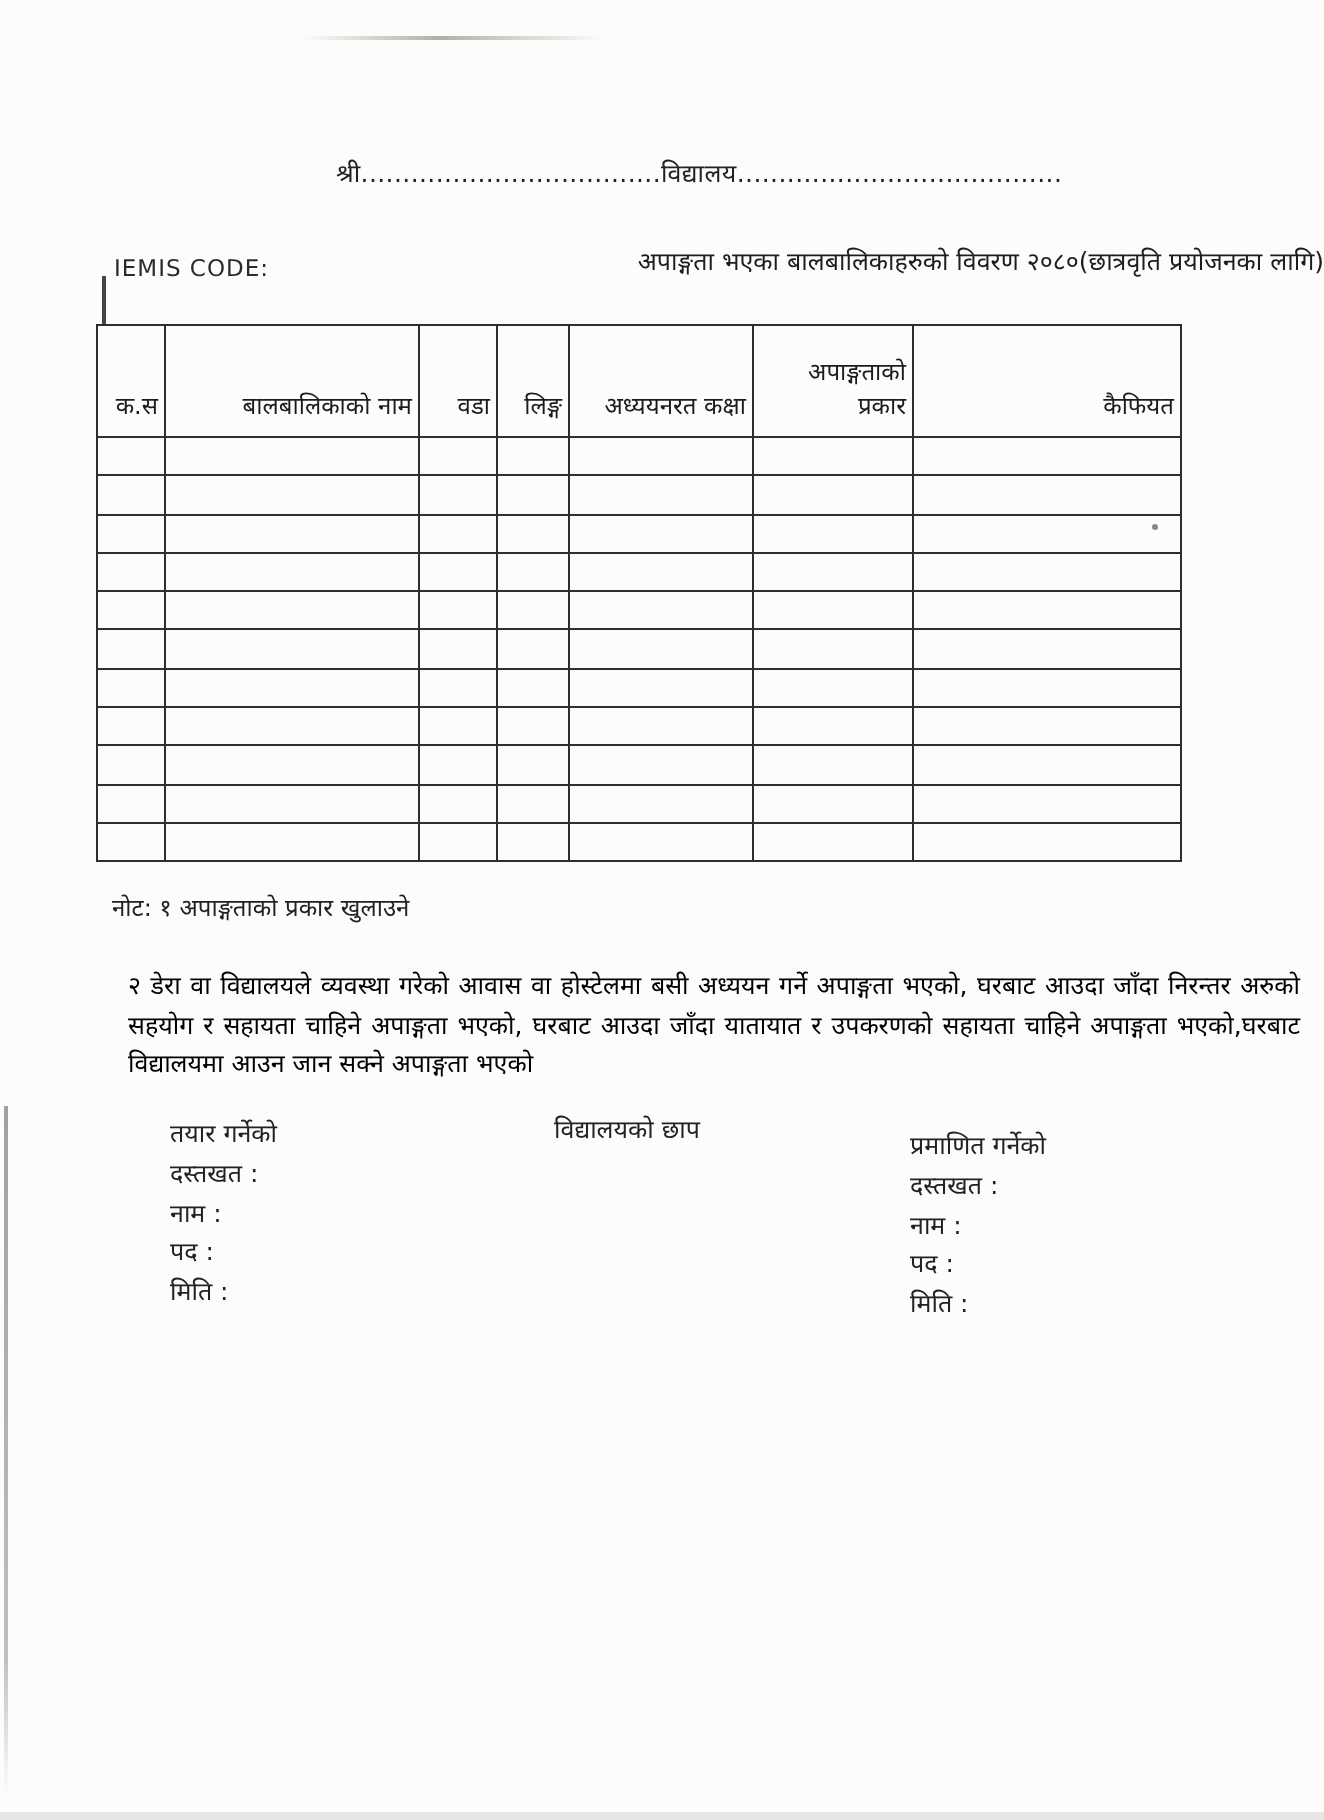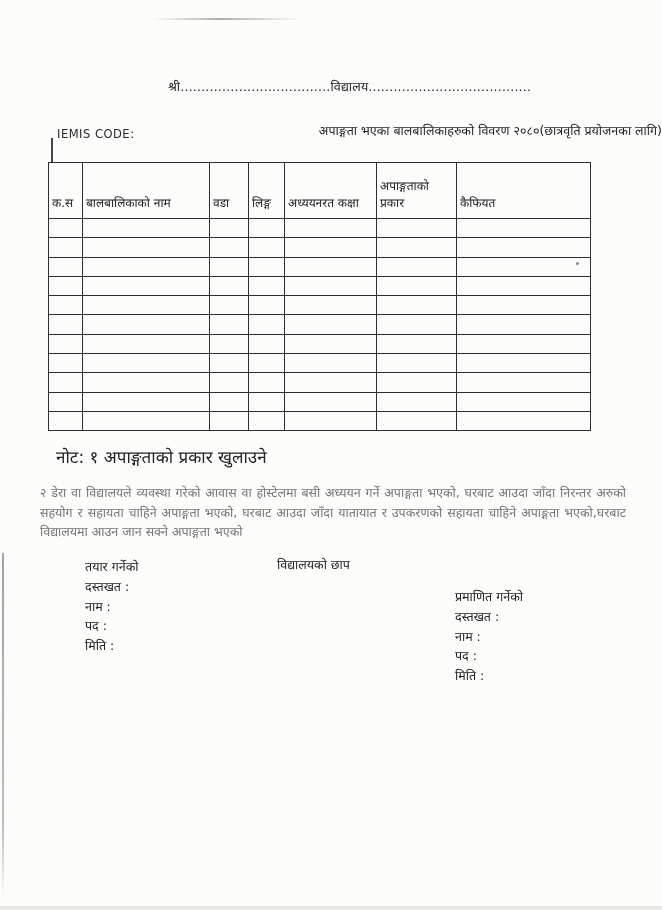--- a/index.html
+++ b/index.html
@@ -43,34 +43,34 @@
     position:absolute;left:48px;top:162px;
     width:542px;border-collapse:collapse;table-layout:fixed;
     background:transparent;
   }
   table.grid th,table.grid td{
     border:1.4px solid #2e2e2e;
     padding:0 3px;
   }
   table.grid th{
     height:48px;font-size:12px;font-weight:normal;color:#1c1c1c;
-    text-align:left;vertical-align:bottom;padding-bottom:7px;
+    text-align:right;vertical-align:bottom;padding-bottom:7px;
   }
   table.grid td{height:18.3px;}
   
-  .note1{position:absolute;left:56px;top:445px;font-size:17px;color:#222;}
+  .note1{position:absolute;left:56px;top:445px;font-size:12px;color:#222;}
   .note2{
-    position:absolute;left:40px;top:483px;width:586px;
-    font-size:12.5px;line-height:19.5px;color:#737373;text-align:justify;
+    position:absolute;left:64px;top:483px;width:586px;
+    font-size:12.5px;line-height:19.5px;color:#000000;text-align:justify;
   }
   
   .sig-col{position:absolute;font-size:12.5px;color:#222;}
   .sig-left{left:85px;top:558px;}
   .sig-center{left:277px;top:556px;}
-  .sig-right{left:455px;top:588px;}
+  .sig-right{left:455px;top:564px;}
   .sig-title{margin-bottom:2px;}
   .sig-field{margin-top:5px;line-height:14.5px;}
 </style>
 </head>
 <body>
 
 <div class="page">
 
   <div class="artifact-top-line"></div>
   <div class="artifact-left-line"></div>

